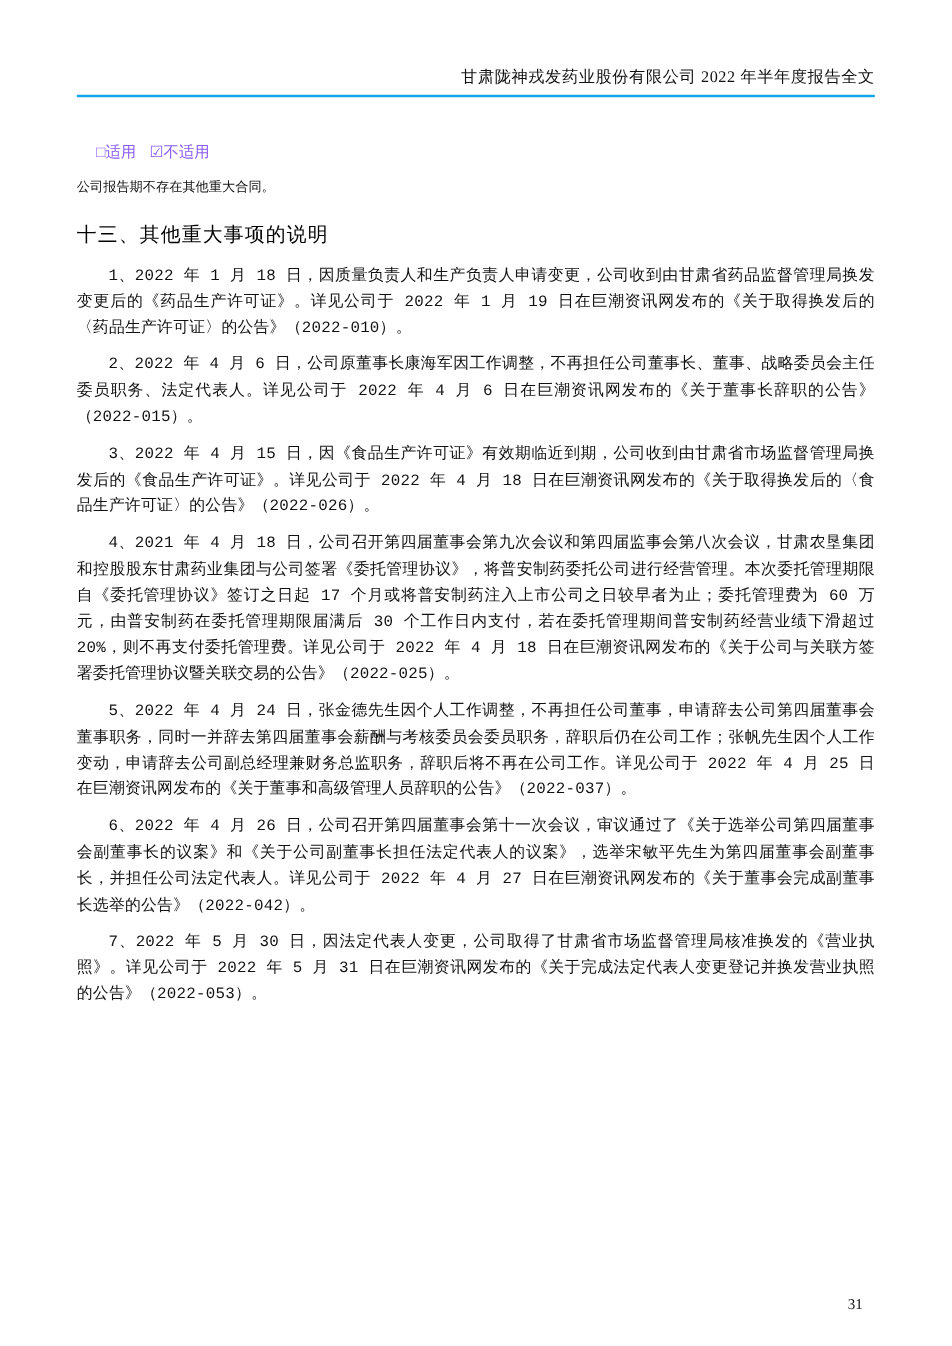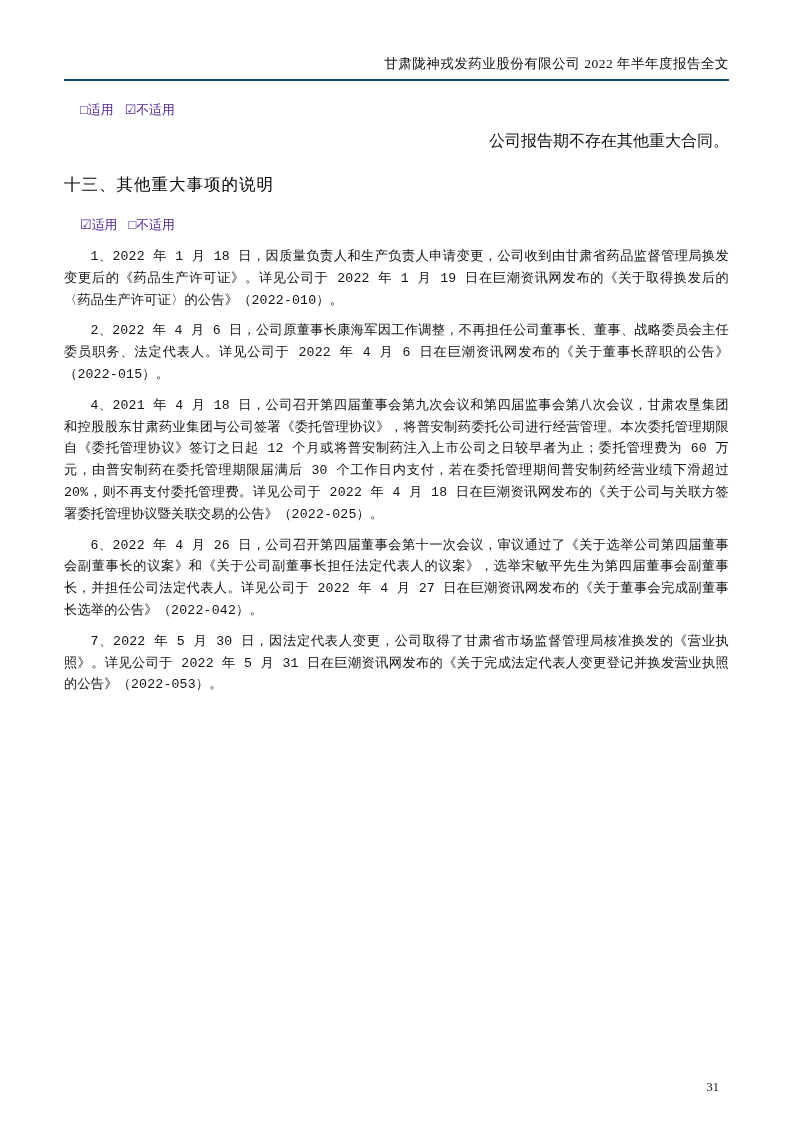--- a/index.html
+++ b/index.html
@@ -19,21 +19,21 @@
     overflow: hidden;
   }
   .content {
     position: absolute;
     left: 64px;
     right: 64px;
     top: 0;
   }
   .header {
     padding-top: 55px;
-    border-bottom: 2px solid #0c4a6e;
+    border-bottom: 2px solid #0ea5e9;
     padding-bottom: 6px;
   }
   .header-title {
     text-align: right;
     font-size: 13.5px;
     letter-spacing: 0.5px;
     color: #111111;
     white-space: nowrap;
   }
   .h-sub {
@@ -45,35 +45,34 @@
   }
   .h-main {
     font-size: 16.5px;
     font-weight: normal;
     letter-spacing: 1px;
     margin: 22px 0 0 0;
     color: #000000;
   }
   .applicability {
     font-size: 12.8px;
-    margin-top: 21px;
-    color: #4c1d95;
+    margin-top: 38px;
+    color: #8b5cf6;
     padding-left: 16px;
   }
   .applicability .option {
     margin-right: 8px;
   }
   .applicability .cb {
     font-size: 13px;
   }
   .plain-line {
-    font-size: 16px;
+    font-size: 11px;
     margin-top: 12px;
     color: #111111;
-    text-align: right;
   }
   .paras {
     margin-top: 12px;
   }
   .paras p {
     font-size: 13.2px;
     line-height: 21.8px;
     text-align: justify;
     text-indent: 2em;
     margin: 0 0 9px 0;
@@ -102,29 +101,27 @@
 
     <div class="applicability">
       <span class="option"><span class="cb">□</span><span>适用</span></span>
       <span class="option"><span class="cb">☑</span><span>不适用</span></span>
     </div>
 
     <div class="plain-line">公司报告期不存在其他重大合同。</div>
 
     <h2 class="h-main">十三、其他重大事项的说明</h2>
 
-    <div class="applicability">
-      <span class="option"><span class="cb">☑</span><span>适用</span></span>
-      <span class="option"><span class="cb">□</span><span>不适用</span></span>
-    </div>
 
     <div class="paras">
       <p>1、2022 年 1 月 18 日，因质量负责人和生产负责人申请变更，公司收到由甘肃省药品监督管理局换发变更后的《药品生产许可证》。详见公司于 2022 年 1 月 19 日在巨潮资讯网发布的《关于取得换发后的〈药品生产许可证〉的公告》（2022-010）。</p>
       <p>2、2022 年 4 月 6 日，公司原董事长康海军因工作调整，不再担任公司董事长、董事、战略委员会主任委员职务、法定代表人。详见公司于 2022 年 4 月 6 日在巨潮资讯网发布的《关于董事长辞职的公告》（2022-015）。</p>
-      <p>4、2021 年 4 月 18 日，公司召开第四届董事会第九次会议和第四届监事会第八次会议，甘肃农垦集团和控股股东甘肃药业集团与公司签署《委托管理协议》，将普安制药委托公司进行经营管理。本次委托管理期限自《委托管理协议》签订之日起 12 个月或将普安制药注入上市公司之日较早者为止；委托管理费为 60 万元，由普安制药在委托管理期限届满后 30 个工作日内支付，若在委托管理期间普安制药经营业绩下滑超过 20%，则不再支付委托管理费。详见公司于 2022 年 4 月 18 日在巨潮资讯网发布的《关于公司与关联方签署委托管理协议暨关联交易的公告》（2022-025）。</p>
+      <p>3、2022 年 4 月 15 日，因《食品生产许可证》有效期临近到期，公司收到由甘肃省市场监督管理局换发后的《食品生产许可证》。详见公司于 2022 年 4 月 18 日在巨潮资讯网发布的《关于取得换发后的〈食品生产许可证〉的公告》（2022-026）。</p>
+      <p>4、2021 年 4 月 18 日，公司召开第四届董事会第九次会议和第四届监事会第八次会议，甘肃农垦集团和控股股东甘肃药业集团与公司签署《委托管理协议》，将普安制药委托公司进行经营管理。本次委托管理期限自《委托管理协议》签订之日起 17 个月或将普安制药注入上市公司之日较早者为止；委托管理费为 60 万元，由普安制药在委托管理期限届满后 30 个工作日内支付，若在委托管理期间普安制药经营业绩下滑超过 20%，则不再支付委托管理费。详见公司于 2022 年 4 月 18 日在巨潮资讯网发布的《关于公司与关联方签署委托管理协议暨关联交易的公告》（2022-025）。</p>
+      <p>5、2022 年 4 月 24 日，张金德先生因个人工作调整，不再担任公司董事，申请辞去公司第四届董事会董事职务，同时一并辞去第四届董事会薪酬与考核委员会委员职务，辞职后仍在公司工作；张帆先生因个人工作变动，申请辞去公司副总经理兼财务总监职务，辞职后将不再在公司工作。详见公司于 2022 年 4 月 25 日在巨潮资讯网发布的《关于董事和高级管理人员辞职的公告》（2022-037）。</p>
       <p>6、2022 年 4 月 26 日，公司召开第四届董事会第十一次会议，审议通过了《关于选举公司第四届董事会副董事长的议案》和《关于公司副董事长担任法定代表人的议案》，选举宋敏平先生为第四届董事会副董事长，并担任公司法定代表人。详见公司于 2022 年 4 月 27 日在巨潮资讯网发布的《关于董事会完成副董事长选举的公告》（2022-042）。</p>
       <p>7、2022 年 5 月 30 日，因法定代表人变更，公司取得了甘肃省市场监督管理局核准换发的《营业执照》。详见公司于 2022 年 5 月 31 日在巨潮资讯网发布的《关于完成法定代表人变更登记并换发营业执照的公告》（2022-053）。</p>
     </div>
 
   </div>
 
   <div class="page-number">31</div>
 </div>
 
 </body></html>

